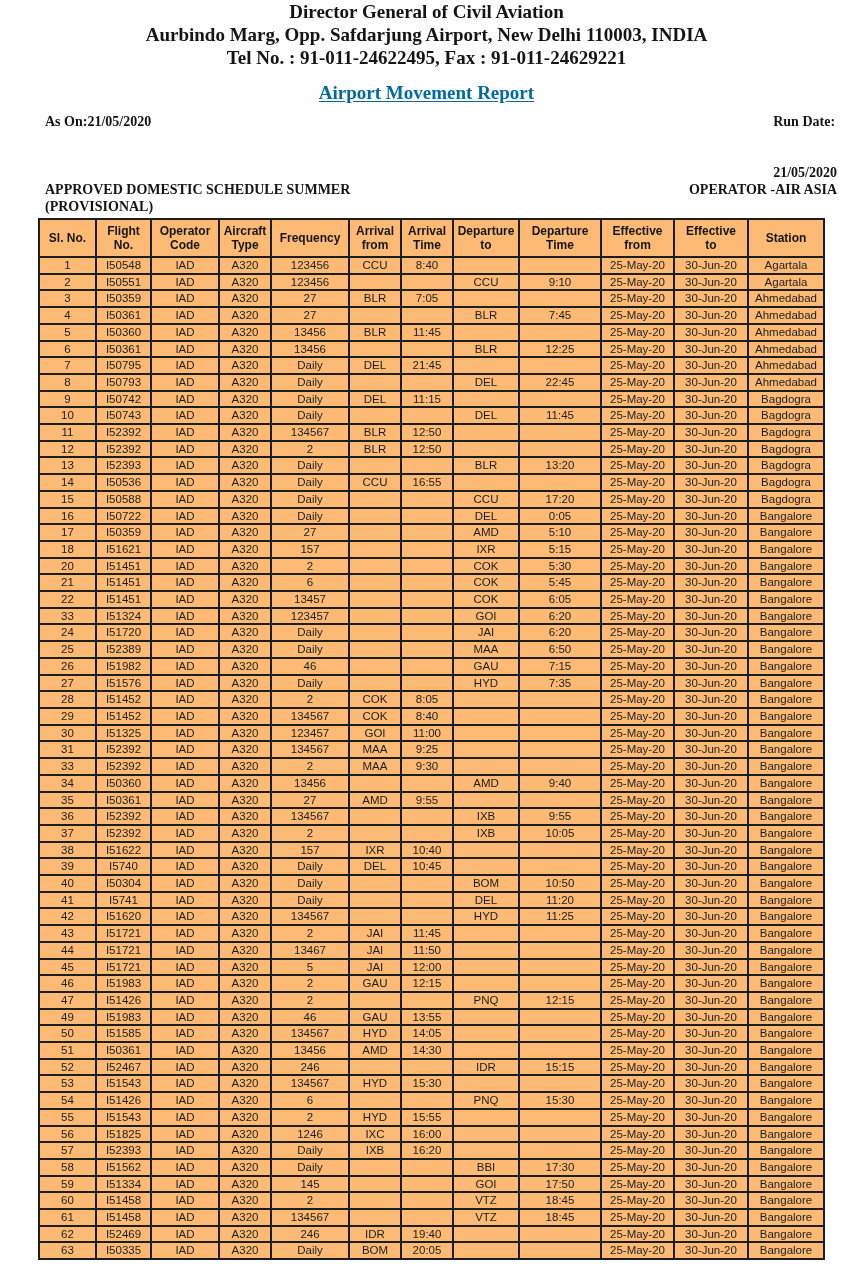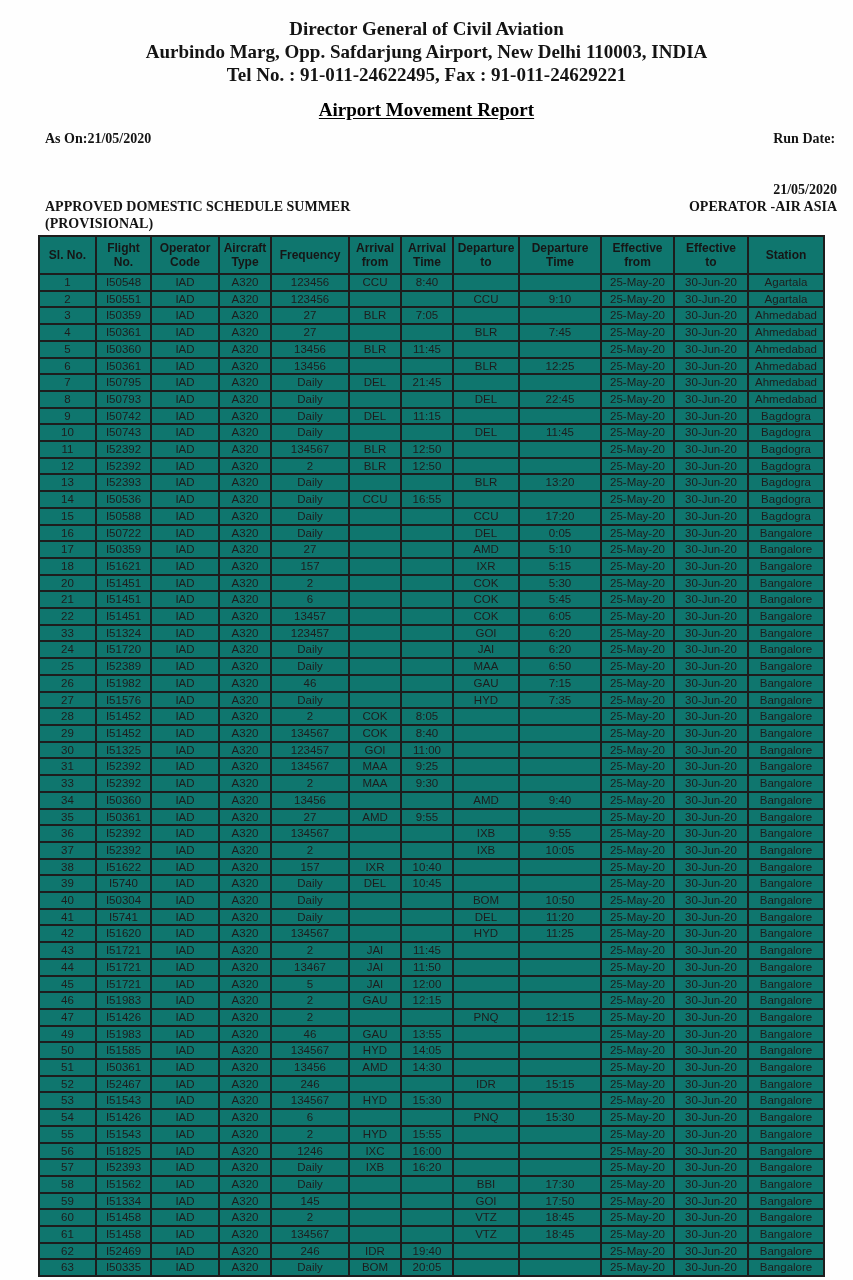--- a/index.html
+++ b/index.html
@@ -8,34 +8,33 @@
     width: 853px; height: 1280px;
     background: #ffffff;
     color: #1b1b1b;
     font-family: "Liberation Sans", sans-serif;
     overflow: hidden;
   }
   .page { position: relative; width: 853px; height: 1280px; background: #fefefe; }
 
   
   .letterhead {
-    padding-top: 17px;
     text-align: center;
     font-family: "Liberation Serif", serif;
     font-weight: bold;
     color: #141414;
   }
   .letterhead .lh-line { font-size: 19px; line-height: 23px; }
   .report-title-wrap { text-align: center; margin-top: 13px; }
   .report-title {
     display: inline-block;
     font-family: "Liberation Serif", serif;
     font-weight: bold;
     font-size: 19px;
-    color: #000000;
+    color: #0369a1;
     text-decoration: underline;
     text-underline-offset: 2px;
   }
 
   
   .meta {
     margin: 9px 16px 0 45px;
     font-family: "Liberation Serif", serif;
     font-weight: bold;
     font-size: 14px;
@@ -45,21 +44,21 @@
   .meta-left  { display: flex; }
   .meta-right { display: flex; gap: 34px; flex-direction: column; }
 
   
   table.movement {
     margin-left: 38px;
     margin-top: 3px;
     width: 785px;
     border-collapse: collapse;
     table-layout: fixed;
-    background: #0f766e;
+    background: #fdba74;
   }
   table.movement th, table.movement td {
     border: 2px solid #1d1d1d;
     text-align: center;
     vertical-align: middle;
     overflow: hidden;
     white-space: nowrap;
     padding: 0 1px;
   }
   table.movement th {

